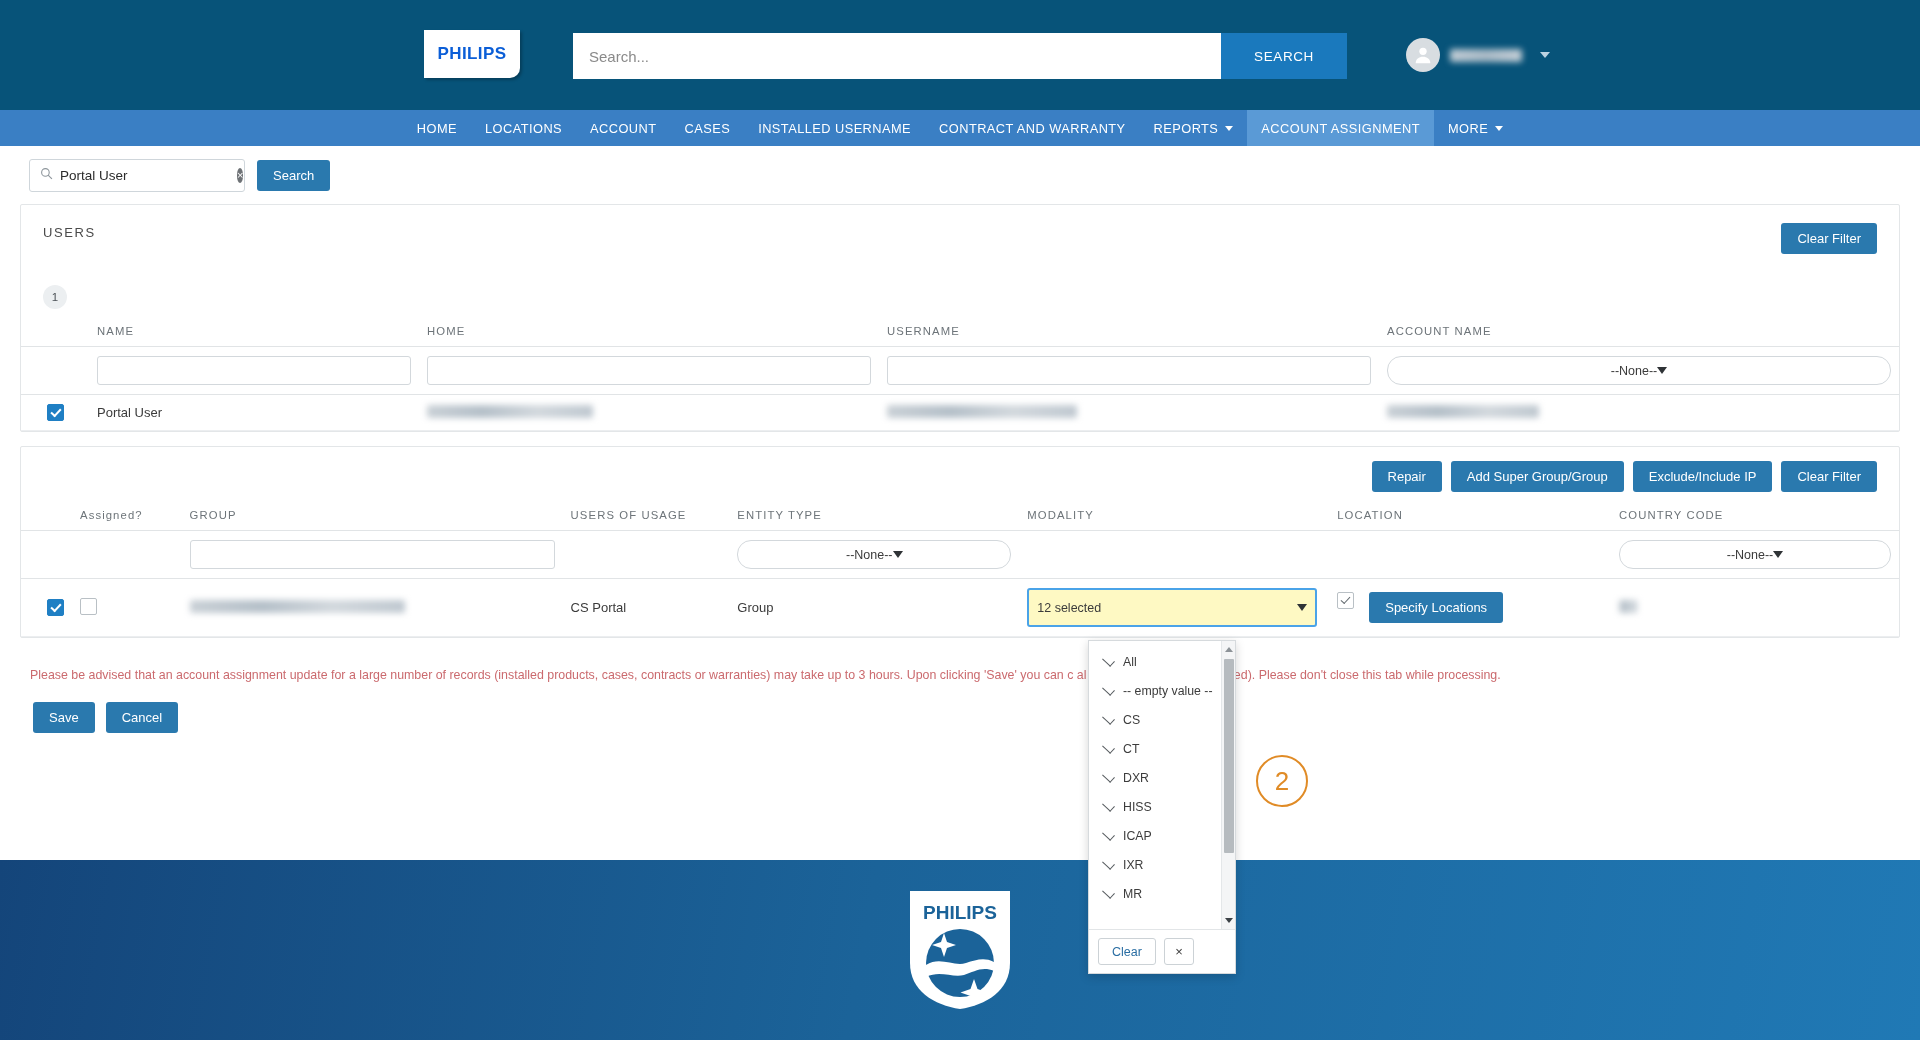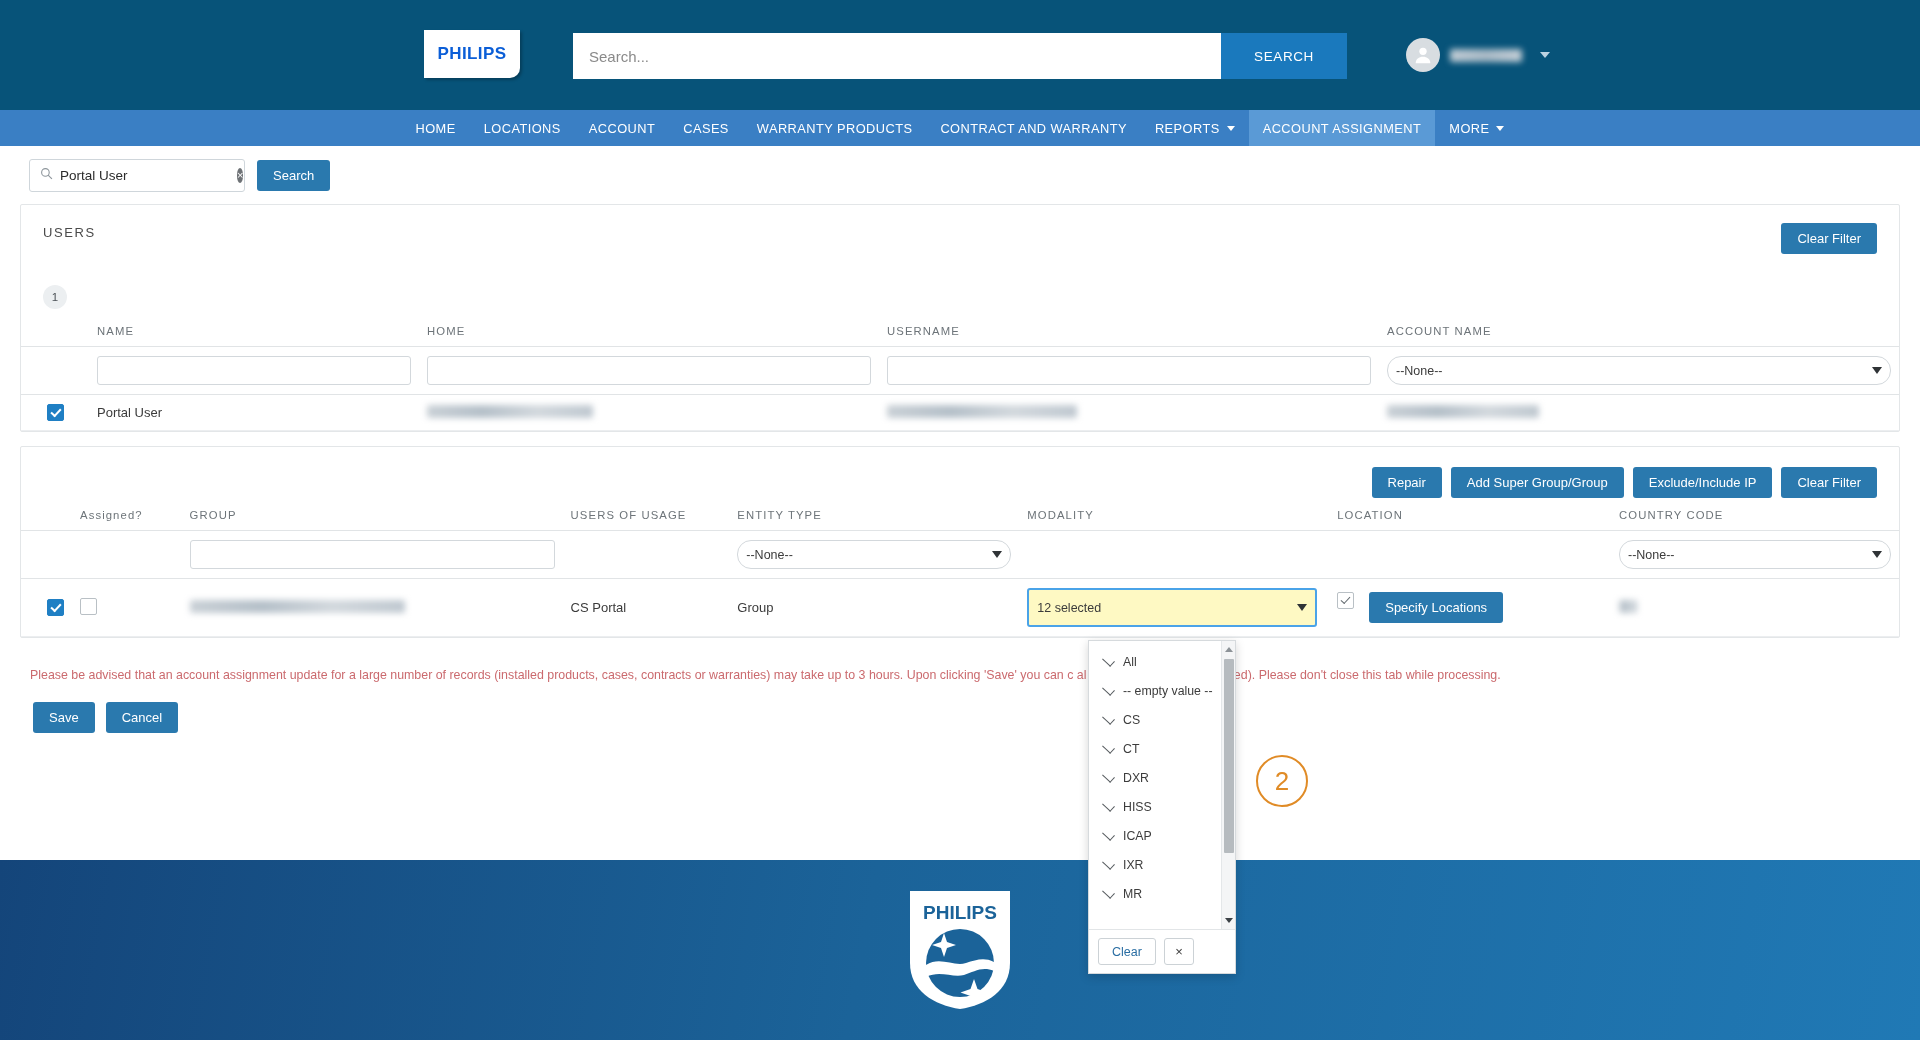--- a/index.html
+++ b/index.html
@@ -208,21 +208,21 @@
     font-size: 13px;
     font-family: "Liberation Sans", sans-serif;
     background: #fff;
   }
   .sel-box {
     width: 100%; height: 29px;
     border: 1px solid #d3d8dc;
     border-radius: 14px;
     background: #fff;
     display: flex; align-items: center;
-    justify-content: space-between;
+    justify-content: center;
     padding: 4px 8px;
     font-size: 12.5px; color: #3b3b3b;
     cursor: pointer;
   }
   .sel-caret {
     width: 0; height: 0;
     border-left: 5px solid transparent;
     border-right: 5px solid transparent;
     border-top: 7px solid #2f3336;
   }
@@ -411,21 +411,21 @@
   <div class="nav-item">
       <span>LOCATIONS</span>
     </div>
   <div class="nav-item">
       <span>ACCOUNT</span>
     </div>
   <div class="nav-item">
       <span>CASES</span>
     </div>
   <div class="nav-item">
-      <span>WARRANTY PRODUCTS</span>
+      <span>INSTALLED USERNAME</span>
     </div>
   <div class="nav-item">
       <span>CONTRACT AND WARRANTY</span>
     </div>
   <div class="nav-item">
       <span>REPORTS</span>
       <i class="nav-chev"></i>
     </div>
   <div class="nav-item active">
       <span>ACCOUNT ASSIGNMENT</span>
@@ -491,21 +491,21 @@
         <td><span class="blur-cell" style="width:166px"></span></td>
         <td><span class="blur-cell" style="width:190px"></span></td>
         <td><span class="blur-cell" style="width:152px"></span></td>
       </tr>
     </tbody>
   </table>
 </div>
 
 <div class="panel">
   <div class="panel-head" style="min-height:56px;padding-top:14px">
-    <div class="panel-actions" style="top:20px">
+    <div class="panel-actions" style="top:14px">
       <button class="btn-primary">Repair</button>
       <button class="btn-primary">Add Super Group/Group</button>
       <button class="btn-primary">Exclude/Include IP</button>
       <button class="btn-primary">Clear Filter</button>
     </div>
   </div>
   <table>
     <thead>
       <tr>
         <th style="width:44px;padding-left:26px"></th>

